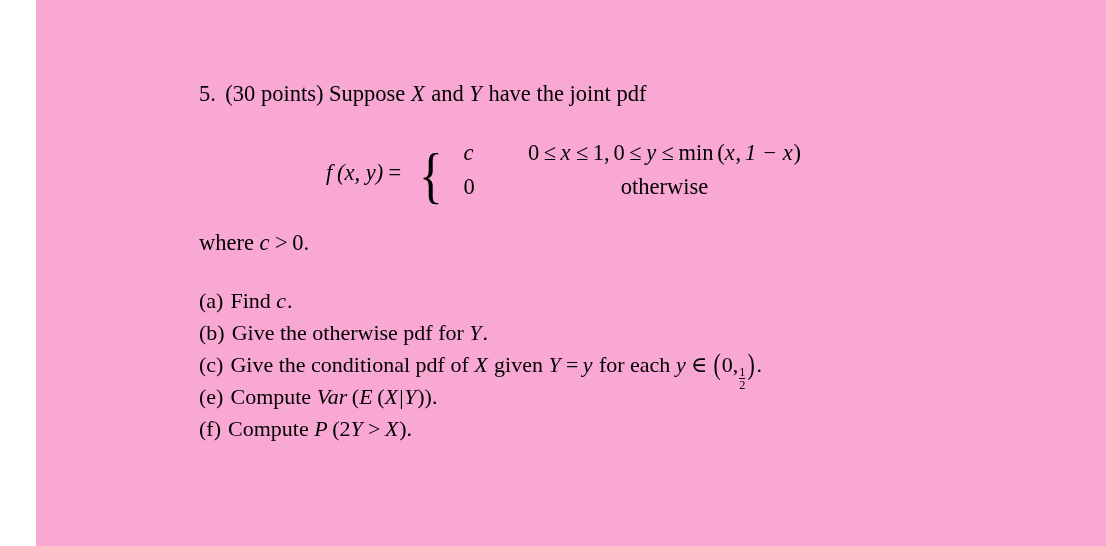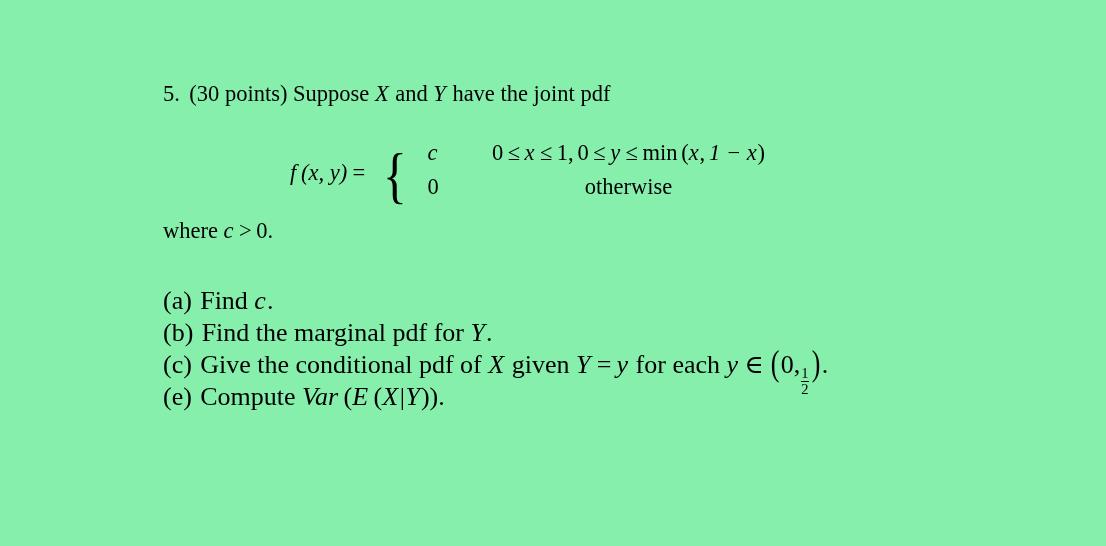--- a/index.html
+++ b/index.html
@@ -11,21 +11,22 @@
     width: 1106px;
     height: 546px;
     position: relative;
     font-family: "Liberation Serif", "DejaVu Serif", serif;
     color: #000000;
     overflow: hidden;
   }
   .page {
     position: absolute;
     inset: 0;
-    background: #86efac;
+    background: #f9a8d4;
+    margin-left: 36px;
   }
 
   
   .mi {            
     font-style: italic;
     padding-right: 0.04em;
   }
   .mtxt {          
     font-style: normal;
   }
@@ -93,31 +94,31 @@
     text-align: center;
   }
   .case-cond.centered {
     text-align: center;
   }
 
   
   .where {
     position: absolute;
     left: 163px;
-    top: 218px;
+    top: 230px;
     font-size: 22.5px;
     white-space: nowrap;
   }
 
   
   .parts {
     position: absolute;
     left: 163px;
     top: 285px;
-    font-size: 26px;
+    font-size: 22px;
   }
   .part {
     height: 32px;
     line-height: 32px;
     white-space: nowrap;
   }
   .part .tag {
     display: inline-block;
     margin-right: 0.32em;
   }
@@ -194,21 +195,21 @@
   </div>
 
   <div class="parts">
 
     <div class="part">
       <span class="tag mtxt">(a)</span><span class="mtxt">Find</span>
       <span class="mi">c</span><span class="mtxt">.</span>
     </div>
 
     <div class="part">
-      <span class="tag mtxt">(b)</span><span class="mtxt">Find the marginal pdf for</span>
+      <span class="tag mtxt">(b)</span><span class="mtxt">Give the otherwise pdf for</span>
       <span class="mi">Y</span><span class="mtxt">.</span>
     </div>
 
     <div class="part">
       <span class="tag mtxt">(c)</span><span class="mtxt">Give the conditional pdf of</span>
       <span class="mi">X</span>
       <span class="mtxt">given</span>
       <span class="mi">Y</span><span class="rel mtxt">=</span><span class="mi">y</span>
       <span class="mtxt">for each</span>
       <span class="mi">y</span><span class="rel mtxt">∈</span><span class="bigparen mtxt">(</span><span class="mtxt">0,</span><span class="frac">
@@ -216,15 +217,19 @@
           <span class="den mtxt">2</span>
         </span><span class="bigparen mtxt">)</span><span class="mtxt">.</span>
     </div>
 
 
     <div class="part">
       <span class="tag mtxt">(e)</span><span class="mtxt">Compute</span>
       <span class="mi">Var</span><span class="thin"></span><span class="mtxt">(</span><span class="mi">E</span><span class="thin"></span><span class="mtxt">(</span><span class="mi">X</span><span class="vbar mtxt">|</span><span class="mi">Y</span><span class="mtxt">)</span><span class="mtxt">)</span><span class="mtxt">.</span>
     </div>
 
+    <div class="part">
+      <span class="tag mtxt">(f)</span><span class="mtxt">Compute</span>
+      <span class="mi">P</span><span class="thin"></span><span class="mtxt">(</span><span class="mtxt">2</span><span class="mi">Y</span><span class="rel mtxt">&gt;</span><span class="mi">X</span><span class="mtxt">)</span><span class="mtxt">.</span>
+    </div>
 
   </div>
 </div>
 
 </body></html>

